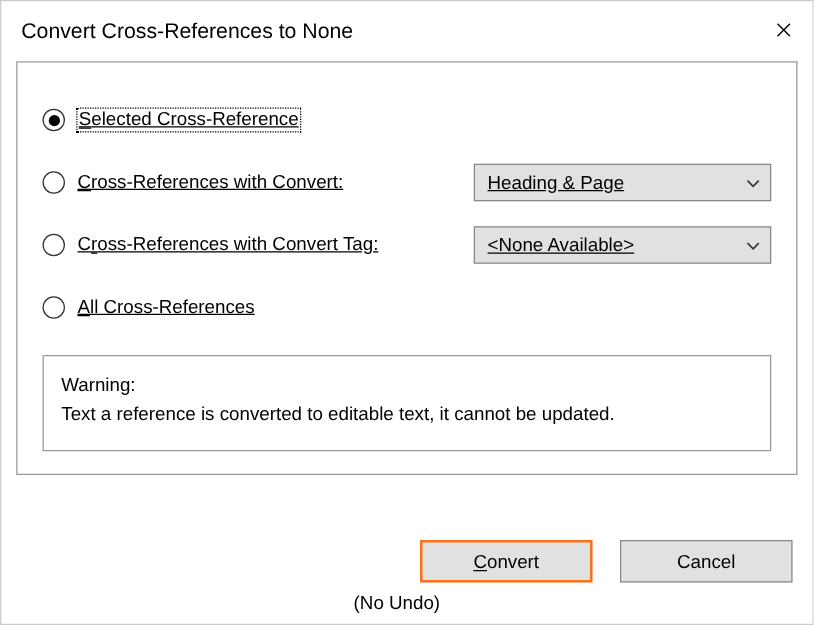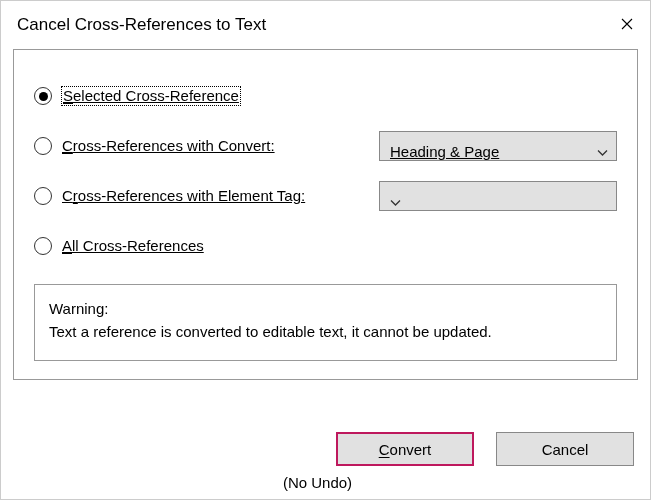--- a/index.html
+++ b/index.html
@@ -73,21 +73,21 @@
     padding: 0 1px;
   }
   .u { text-decoration: underline; text-underline-offset: 2px; }
   .combo {
     margin-left: auto;
     width: 238px;
     height: 30px;
     border: 1px solid #888;
     background: #e1e1e1;
     display: flex;
-    align-items: flex-end;
+    align-items: center;
     padding: 0 8px 0 10px;
     justify-content: space-between;
   }
   .chev svg { width: 11px; height: 8px; }
   .warning-box {
     border: 1px solid #999;
     padding: 12px 14px 16px 14px;
     line-height: 1.55;
   }
   .footer {
@@ -100,34 +100,34 @@
     width: 138px;
     height: 34px;
     display: flex;
     align-items: center;
     justify-content: center;
     background: #e1e1e1;
     border: 1px solid #888;
     cursor: pointer;
   }
   .btn.primary {
-    border: 2px solid #be185d;
+    border: 2px solid #f97316;
     text-align: right;
   }
   .no-undo {
     text-align: center;
     padding: 4px 16px 8px 0;
   }
 </style>
 </head>
 <body>
 
 <div class="dialog">
   <div class="titlebar">
-    <div>Cancel Cross-References to Text</div>
+    <div>Convert Cross-References to None</div>
     <div class="close-btn">
       <span>
         <svg viewBox="0 0 12 12">
             <path d="M1 1 L11 11 M11 1 L1 11" stroke="#000" stroke-width="1.1" fill="none"></path>
           </svg>
       </span>
     </div>
   </div>
 
   <div class="content">
@@ -146,22 +146,23 @@
           <span class="chev">
             <svg viewBox="0 0 11 8">
                 <path d="M1 1.5 L5.5 6 L10 1.5" stroke="#333" stroke-width="1.3" fill="none"></path>
               </svg>
           </span>
         </div>
       </div>
 
       <div class="row">
         <div class="radio"></div>
-        <span class="radio-label"><span>C</span><span class="u">r</span><span>oss-References with Element Tag:</span></span>
+        <span class="radio-label"><span>C</span><span class="u">r</span><span>oss-References with Convert Tag:</span></span>
         <div class="combo">
+          <span>&lt;None Available&gt;</span>
           <span class="chev">
             <svg viewBox="0 0 11 8">
                 <path d="M1 1.5 L5.5 6 L10 1.5" stroke="#333" stroke-width="1.3" fill="none"></path>
               </svg>
           </span>
         </div>
       </div>
 
       <div class="row last-radio">
         <div class="radio"></div>

